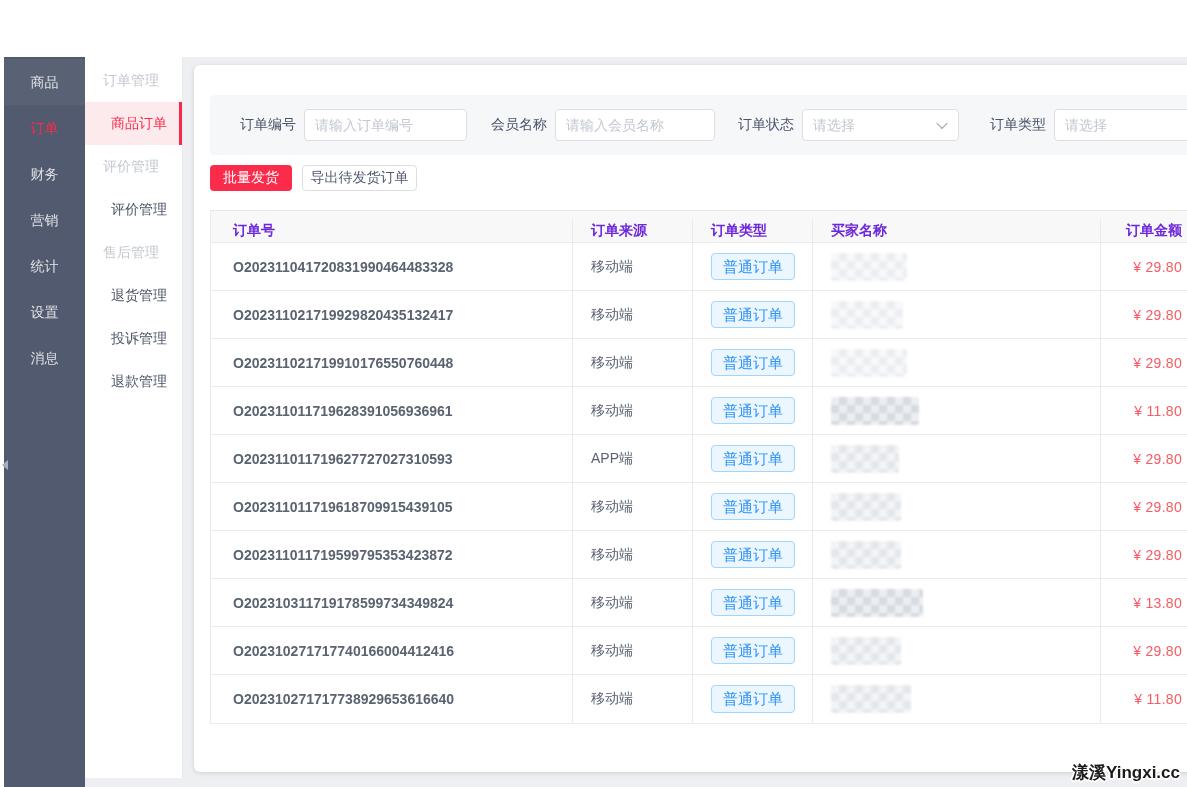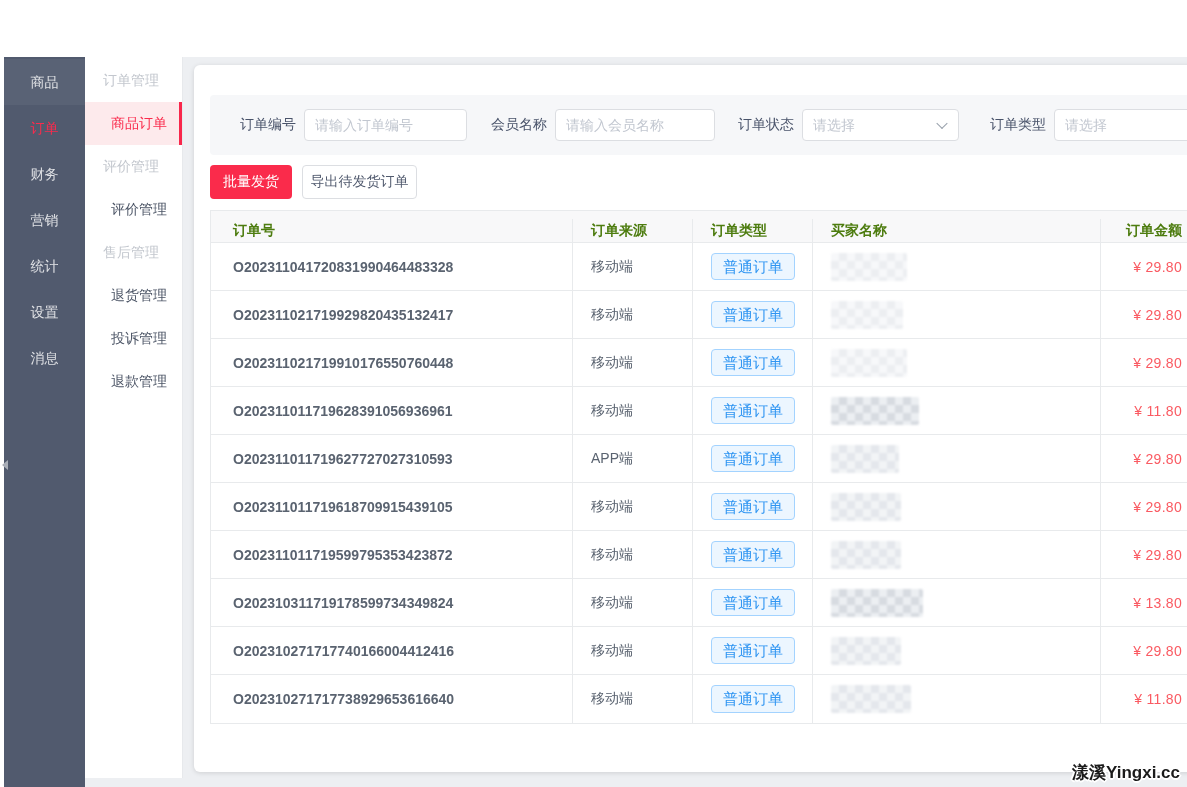--- a/index.html
+++ b/index.html
@@ -45,29 +45,29 @@
   .fg0 { left:30px;justify-content:space-between; }  .fg1 { left:281px; }  .fg2 { left:528px; }  .fg3 { left:780px; }
   .flabel { font-size:14px; color:#49536a; margin-right:8px; white-space:nowrap; }
   .finput { position:relative; }
   .finput input { height:32px; border:1px solid #dcdee2; border-radius:4px; padding:0 10px; font-size:14px; color:#c2410c; background:#fff; outline:none; }
   .finput input::placeholder { color:#c2c7d0; }
   .fg0 input { width:163px; } .fg1 input { width:160px; } .fg2 input { width:157px; } .fg3 input { width:190px; }
   .chev { position:absolute; right:13px; top:50%; width:8px; height:8px; border-right:1.5px solid #98a0ab; border-bottom:1.5px solid #98a0ab; transform:translateY(-70%) rotate(45deg); pointer-events:none; }
 
   
   .toolbar { position:absolute; left:16px; top:100px; display:flex; gap:10px; }
-  .btn { height:34px; border-radius:4px; font-size:14px; display:flex; align-items:center; justify-content:center; cursor:pointer; }
+  .btn { height:26px; border-radius:4px; font-size:14px; display:flex; align-items:center; justify-content:center; cursor:pointer; }
   .btn-primary { width:82px; background:#fa2b4b; color:#fff; border:none; }
   .btn-default { width:115px; background:#fff; border:1px solid #dcdee2; color:#515a6e; }
 
   
   .table { position:absolute; left:16px; top:145px; right:0; border:1px solid #e8eaec; font-size:14px; }
   .thead, .tr { display:grid; grid-template-columns:362px 120px 120px 288px minmax(60px,1fr); }
   .thead { background:#f8f8f9; height:32px; border-bottom:1px solid #e8eaec; }
-  .th { display:flex; align-items:center; font-weight:700; color:#4d7c0f; border-right:1px solid #e8eaec; padding-left:18px;margin-top:8px; }
+  .th { display:flex; align-items:center; font-weight:700; color:#6d28d9; border-right:1px solid #e8eaec; padding-left:18px;margin-top:8px; }
   .th:first-child { padding-left:22px; }
   .th:last-child { border-right:none; justify-content:flex-end; padding-left:0; padding-right:14px; }
   .tr { height:48px; border-bottom:1px solid #e8eaec; background:#fff; }
   .tr:last-child { border-bottom:none; }
   .td { display:flex; align-items:center; border-right:1px solid #e8eaec; padding-left:18px; color:#5a6370; overflow:hidden; }
   .td.c0 { padding-left:22px;font-weight:bold; }
   .td.c4 { border-right:none; justify-content:flex-end; padding-left:0; padding-right:14px; }
   .badge { display:inline-block; padding:3px 11px; font-size:15px; color:#2f95f2; background:#ecf6ff; border:1px solid #a3d3ff; border-radius:4px; line-height:1.3; white-space:nowrap; }
   .mask { height:28px; border-radius:2px; background:repeating-conic-gradient(var(--c1) 0% 25%, var(--c2) 0% 50%); background-size:16px 16px; filter:blur(1px); }
   .tone-light { --c1:#eceef1; --c2:#f7f8fa; }

